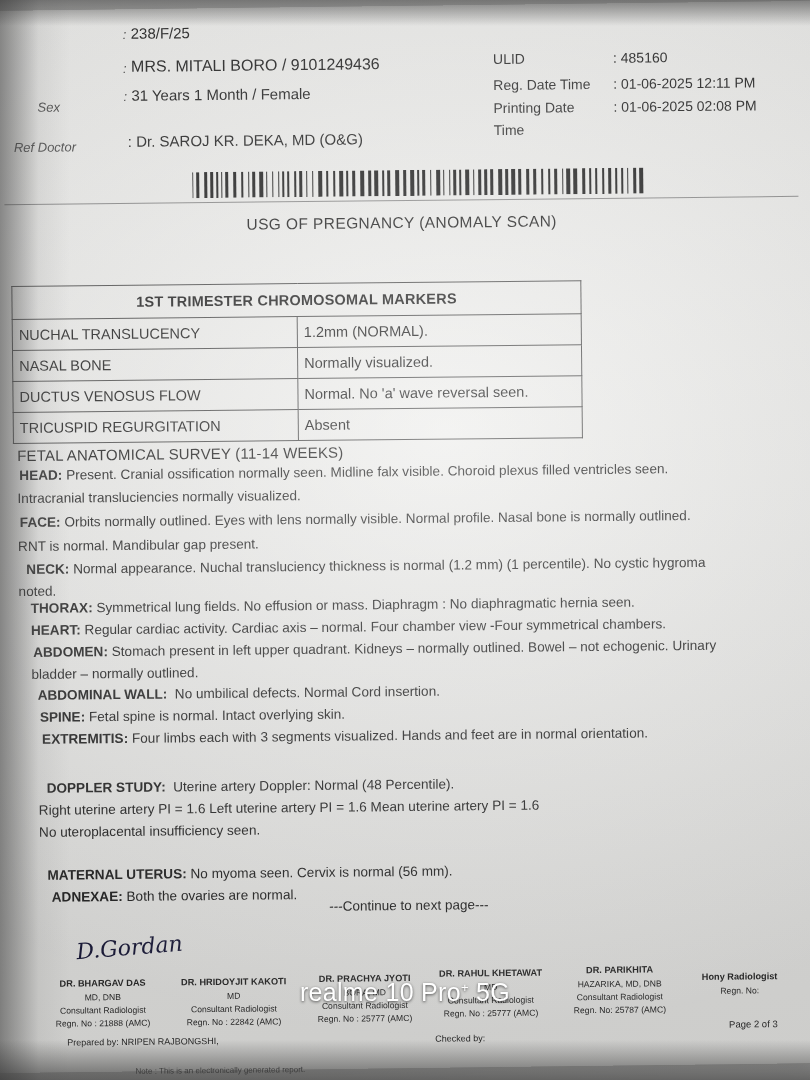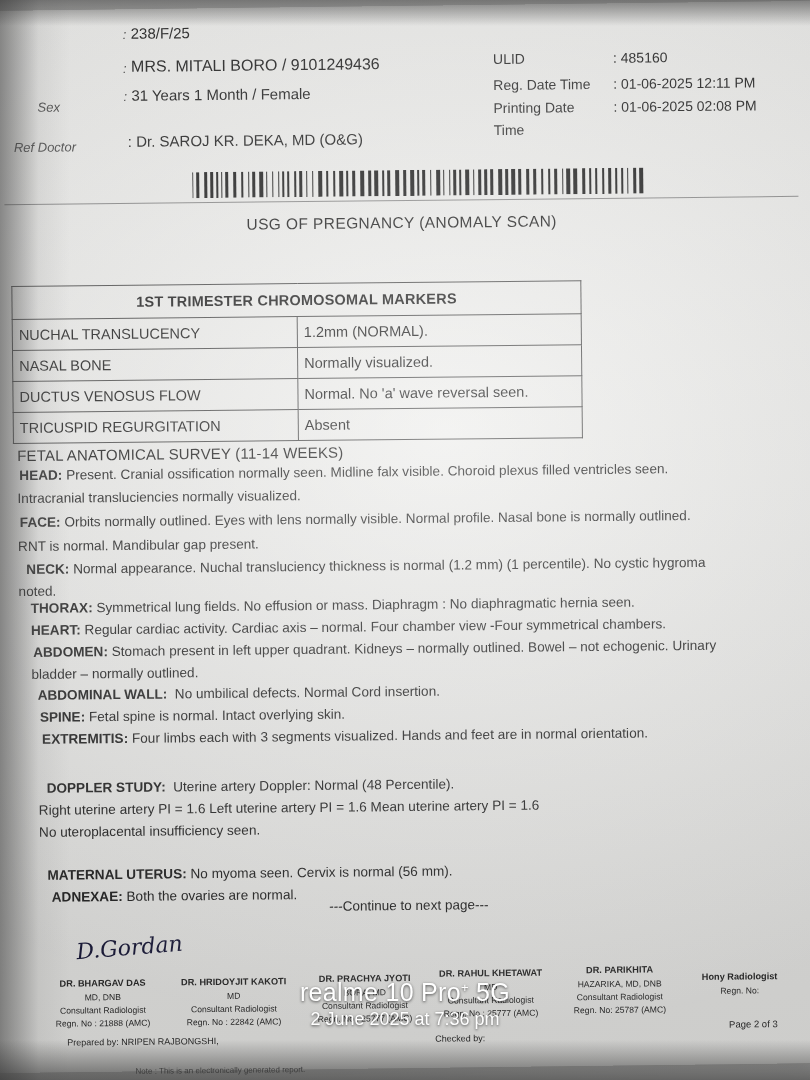--- a/index.html
+++ b/index.html
@@ -230,15 +230,14 @@
     <div class="tiny">Note : This is an electronically generated report.</div>
   </div>
 
   <div class="shade"></div>
   <div class="edge-left"></div>
   <div class="edge-top"></div>
   <div class="edge-bottom"></div>
 
   <div class="wm">
     <div class="l1"><span>realme 10 Pro</span><sup style="font-size:13px;">+</sup><span> 5G</span></div>
-    <div class="l2">2 June 2025 at 7:36 pm</div>
   </div>
 </div>
 
 </body></html>

